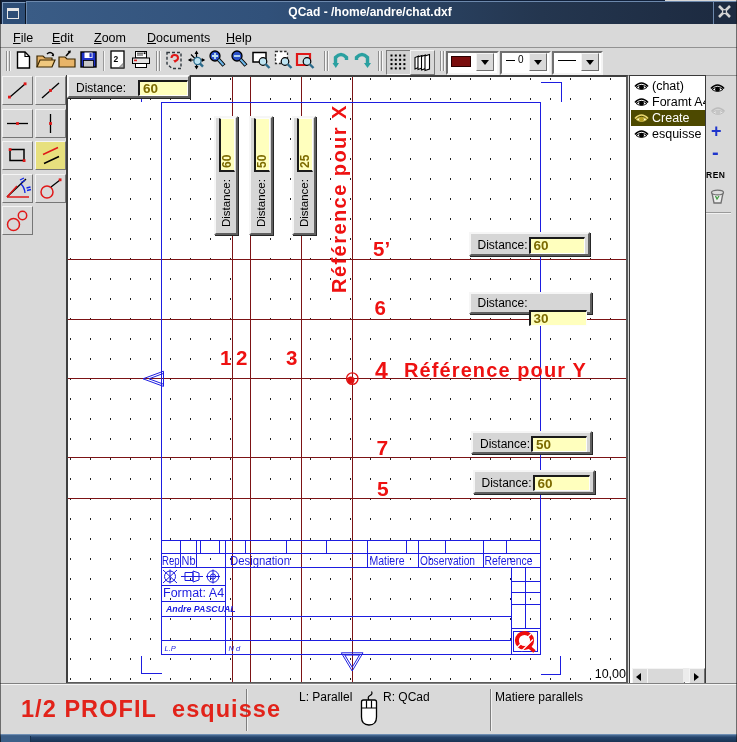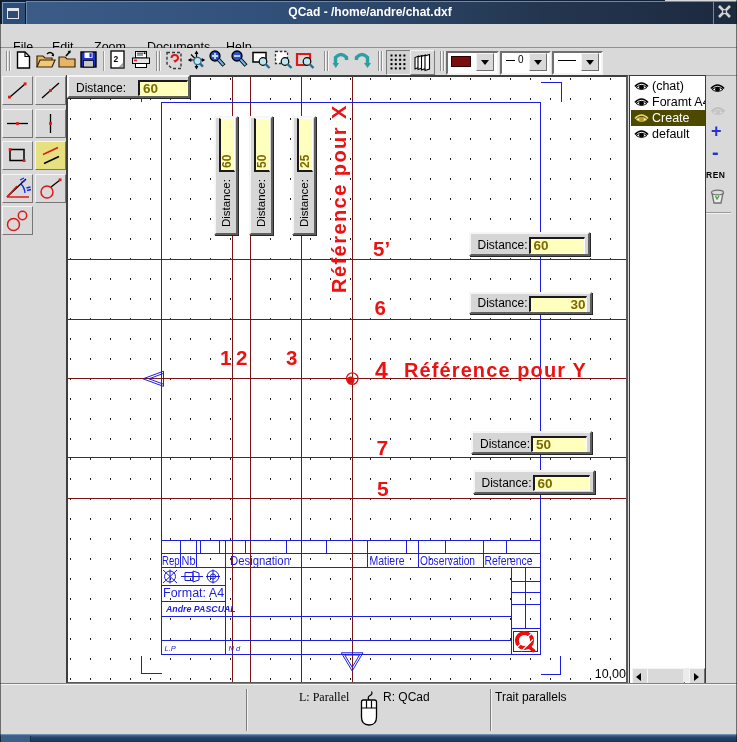--- a/index.html
+++ b/index.html
@@ -17,21 +17,21 @@
     background:linear-gradient(90deg,#3a5c86 0%,#31517a 35%,#24364f 75%,#1d2b41 100%);
     border-top:1px solid #6c88ac;border-left:1px solid #6c88ac;
     border-bottom:1px solid #0a121f;border-right:1px solid #0a121f;
     color:#fff;font-size:12px;font-weight:bold;text-align:center;line-height:21px;}
   #tclose{left:713px;top:1px;width:23px;height:22px;background:#1d2b41;
     border-top:1px solid #6c88ac;border-left:1px solid #6c88ac;
     border-bottom:1px solid #0a121f;border-right:1px solid #0a121f;}
   
   #menubar{left:0;top:24px;width:737px;height:23px;background:#d9d9d9;
     border-bottom:1px solid #929292;font-size:12.5px;color:#000;}
-  #menubar span{position:absolute;top:16px;}
+  #menubar span{position:absolute;top:7px;}
   
   #toolbar{left:0;top:48px;width:737px;height:27px;background:#d9d9d9;
     border-bottom:1px solid #8f8f8f;}
   .grip{position:absolute;top:3px;width:5px;height:20px;
     background:linear-gradient(90deg,#8e8e8e 0 1px,#f6f6f6 1px 2px,#d9d9d9 2px 3px,#8e8e8e 3px 4px,#f6f6f6 4px 5px);}
   .vsep{position:absolute;top:3px;width:1px;height:20px;background:#9a9a9a;
     border-right:1px solid #f4f4f4;}
   .tbbtn{position:absolute;top:2px;width:23px;height:23px;
     border-top:1px solid #f4f4f4;border-left:1px solid #f4f4f4;
     border-bottom:1px solid #7a7a7a;border-right:1px solid #7a7a7a;}
@@ -421,21 +421,21 @@
   <div class="dbox" style="left:67px;top:75px;width:123px;height:23px;">
     <span class="lbl">Distance:</span>
     <div class="fld" style="left:69px;top:3px;width:50px;height:16px;font-size:13.5px;line-height:13px;padding-left:3px;">60</div>
   </div>
   <div class="dbox" style="left:468.5px;top:232px;width:121px;height:24px;">
     <span class="lbl">Distance:</span>
     <div class="fld" style="left:58px;top:3px;width:56px;height:17px;font-size:13.5px;line-height:14px;padding-left:3px;">60</div>
   </div>
   <div class="dbox" style="left:468.5px;top:292px;width:123px;height:22px;">
     <span class="lbl" style="top:2px">Distance:</span>
-    <div class="fld" style="left:58px;top:2px;width:58px;height:16px;font-size:13.5px;line-height:13px;padding-left:3px;text-align:right;">30</div>
+    <div class="fld" style="left:58px;top:16px;width:58px;height:16px;font-size:13.5px;line-height:13px;padding-left:3px;">30</div>
   </div>
   <div class="dbox" style="left:471px;top:430.5px;width:121px;height:23px;">
     <span class="lbl">Distance:</span>
     <div class="fld" style="left:58px;top:3px;width:56px;height:16px;font-size:13.5px;line-height:13px;padding-left:3px;">50</div>
   </div>
   <div class="dbox" style="left:472.5px;top:470px;width:122px;height:23.5px;">
     <span class="lbl">Distance:</span>
     <div class="fld" style="left:58px;top:3px;width:57px;height:16px;font-size:13.5px;line-height:13px;padding-left:3px;">60</div>
   </div>
 
@@ -477,21 +477,21 @@
           <circle cx="8" cy="8.2" r="2.4" fill="#b09c20"></circle>
         </svg>
         <span class="txt">Create</span>
       </div>
       <div class="lrow" style="top:49.5px">
         <svg style="position:absolute;left:2px;top:1px" width="17" height="13" viewBox="0 0 16 13">
           <path d="M1.5 7.5 Q8 0.5 14.5 7.5" fill="none" stroke="#000" stroke-width="1.7"></path>
           <path d="M2.5 8.4 Q8 4.4 13.5 8.4 Q8 12.4 2.5 8.4 Z" fill="#fff" stroke="#000" stroke-width="1"></path>
           <circle cx="8" cy="8.2" r="2.4" fill="#000"></circle>
         </svg>
-        <span class="txt">default</span>
+        <span class="txt">esquisse</span>
       </div>
     </div>
 
     <div class="sbtn abs" style="left:632px;top:668px;width:14px;height:14px;">
       <svg width="12" height="12" viewBox="0 0 12 12">
         <path d="M8 2 L3 6 L8 10 Z" fill="#000"></path>
       </svg>
     </div>
     <div class="sbtn abs" style="left:647px;top:668px;width:36px;height:14px;"></div>
     <div class="abs" style="left:683px;top:668px;width:6px;height:14px;background:#ececec;"></div>
@@ -523,20 +523,21 @@
   </div>
 
   <div class="abs" id="statusbar">
     <div class="ssep" style="left:246px"></div>
     <div class="ssep" style="left:490px"></div>
     <svg style="position:absolute;left:358px;top:6px" width="22" height="36" viewBox="0 0 22 36">
       <path d="M11 9 q-2 -3 1 -4.5 q3 -1.5 1.5 -4" fill="none" stroke="#000" stroke-width="1.2"></path>
       <path d="M3.5 11 q0 -2 2 -2 h11 q2 0 2 2 v15 q0 8 -7.5 8 q-7.5 0 -7.5 -8 Z" fill="#fff" stroke="#000" stroke-width="1.3"></path>
       <path d="M3.5 17 H18.5 M8.5 9.5 V17 M13.5 9.5 V17" stroke="#000" stroke-width="1.2" fill="none"></path>
     </svg>
-    <span style="position:absolute;left:299px;top:5px;font-family:Liberation Serif, serif;">L: Parallel</span>
+    <span style="position:absolute;left:299px;top:5px;">L: Parallel</span>
     <span style="position:absolute;left:383px;top:5px;">R: QCad</span>
-    <span style="position:absolute;left:495px;top:5px;">Trait parallels</span>
+    <span style="position:absolute;left:495px;top:5px;">Matiere parallels</span>
+    <div id="redtitle">1/2 PROFIL&nbsp; esquisse</div>
   </div>
   <div class="abs" id="dock">
     <div style="position:absolute;left:1px;top:1px;width:29px;height:7px;background:#3c5f88;border-right:1px solid #16304e;"></div>
   </div>
   <div class="abs" id="winframe"></div>
 
 </body></html>

